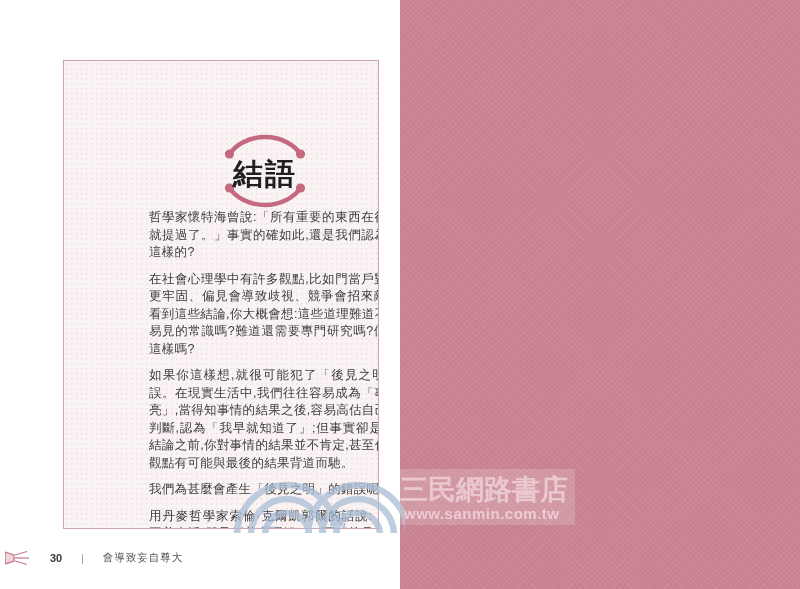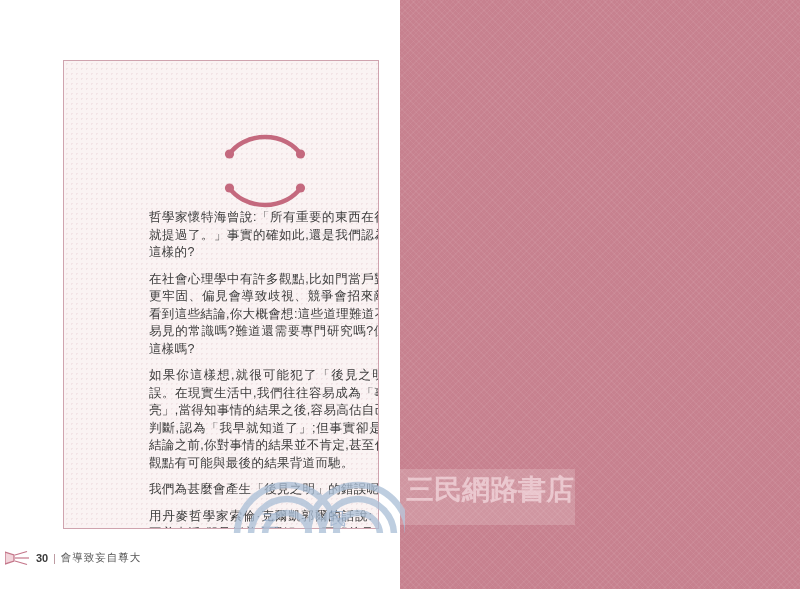--- a/index.html
+++ b/index.html
@@ -19,41 +19,41 @@
     font-size:30px; font-weight:800; letter-spacing:2px; color:#1f1f1f; z-index:3;
   }
   .title-arcs { position:absolute; left:126px; top:68px; z-index:2; }
   .box-body {
     position:absolute; left:85px; top:148px; width:277px;
     font-size:12.5px; line-height:17.5px; letter-spacing:0.3px;
     color:#3c3c3c; text-align:justify;
   }
   .box-body p { margin-bottom:9px; }
 
-  .page-footer { position:absolute; left:5px; top:548px; height:20px; display:flex; align-items:center; gap:5px; }
+  .page-footer { position:absolute; left:5px; top:548px; height:20px; display:flex; align-items:center; gap:19px; }
   .page-number { font-size:11px; font-weight:700; color:#3a3a3a; }
   .footer-sep { font-size:10px; color:#b0878f; }
   .book-title { font-size:10.5px; color:#555; letter-spacing:1px; }
 
   
   .right-page {
     position:absolute; left:400px; top:0; width:400px; height:589px;
     background-color:#c7818f;
     background-image:
       repeating-linear-gradient(45deg, rgba(255,255,255,0.055) 0 1px, transparent 1px 4px),
       repeating-linear-gradient(-45deg, rgba(255,255,255,0.055) 0 1px, transparent 1px 4px);
   }
 
   
   .watermark { position:absolute; left:225px; top:455px; width:360px; height:85px; z-index:6; pointer-events:none; }
   .wm-band { position:absolute; left:175px; top:14px; width:175px; height:56px; background:rgba(255,255,255,0.17); }
   .wm-store {
     position:absolute; left:175px; top:16px; width:172px;
     font-family:Liberation Sans, sans-serif; font-size:28px; font-weight:700;
-    color:rgba(255,238,242,0.55); letter-spacing:0px; white-space:nowrap;padding-left:6px;
+    color:rgba(255,238,242,0.55); letter-spacing:0px; white-space:nowrap;
   }
   .wm-url {
     position:absolute; left:179px; top:50px; font-size:15px; font-weight:700;
     color:rgba(255,238,242,0.60); letter-spacing:0.5px; white-space:nowrap;
   }
   .wm-logo { position:absolute; left:0; top:6px; opacity:0.75; }
 </style>
 </head>
 <body>
 
@@ -62,20 +62,21 @@
   <div class="left-page">
     <div class="content-box">
       <svg class="title-arcs" width="150" height="90" viewBox="0 0 150 90">
         <path d="M 39.5 25 A 41 34 0 0 1 110.5 25" fill="none" stroke="#c4697e" stroke-width="4.5"></path>
         <circle cx="39.5" cy="25" r="4.6" fill="#c4697e"></circle>
         <circle cx="110.5" cy="25" r="4.6" fill="#c4697e"></circle>
         <path d="M 39.5 59 A 41 34 0 0 0 110.5 59" fill="none" stroke="#c4697e" stroke-width="4.5"></path>
         <circle cx="39.5" cy="59" r="4.6" fill="#c4697e"></circle>
         <circle cx="110.5" cy="59" r="4.6" fill="#c4697e"></circle>
       </svg>
+      <div class="box-title">結語</div>
       <div class="box-body">
         <p>哲學家懷特海曾說:「所有重要的東西在很早以前就提過了。」事實的確如此,還是我們認為事實是這樣的?</p>
         <p>在社會心理學中有許多觀點,比如門當戶對的婚姻更牢固、偏見會導致歧視、競爭會招來敵意——看到這些結論,你大概會想:這些道理難道不是顯而易見的常識嗎?難道還需要專門研究嗎?但真的是這樣嗎?</p>
         <p>如果你這樣想,就很可能犯了「後見之明」的錯誤。在現實生活中,我們往往容易成為「事後諸葛亮」,當得知事情的結果之後,容易高估自己從前的判斷,認為「我早就知道了」;但事實卻是,在知道結論之前,你對事情的結果並不肯定,甚至你最初的觀點有可能與最後的結果背道而馳。</p>
         <p>我們為甚麼會產生「後見之明」的錯誤呢?</p>
         <p>用丹麥哲學家索倫·克爾凱郭爾的話說:「生活是正着來活,卻是倒着去理解。」而「後見之明」會導致妄自尊大、高估自己。而社會心理學可以協助你區分真實與幻想、真正的預測與「後見之明」。</p>
       </div>
     </div>
 
     <div class="page-footer">
@@ -111,15 +112,16 @@
         <circle cx="62" cy="74" r="50"></circle>
         <circle cx="133" cy="74" r="22"></circle>
         <circle cx="133" cy="74" r="36"></circle>
         <circle cx="133" cy="74" r="50"></circle>
       </g>
       <text x="36" y="66" font-size="18" fill="#8fa9c9" font-family="Liberation Serif, serif">三</text>
       <text x="104" y="64" font-size="18" fill="#8fa9c9" font-family="Liberation Serif, serif">民</text>
     </svg>
     <div class="wm-band"></div>
     <div class="wm-store">三民網路書店</div>
+    <div class="wm-url">www.sanmin.com.tw</div>
   </div>
 
 </div>
 
 </body></html>

